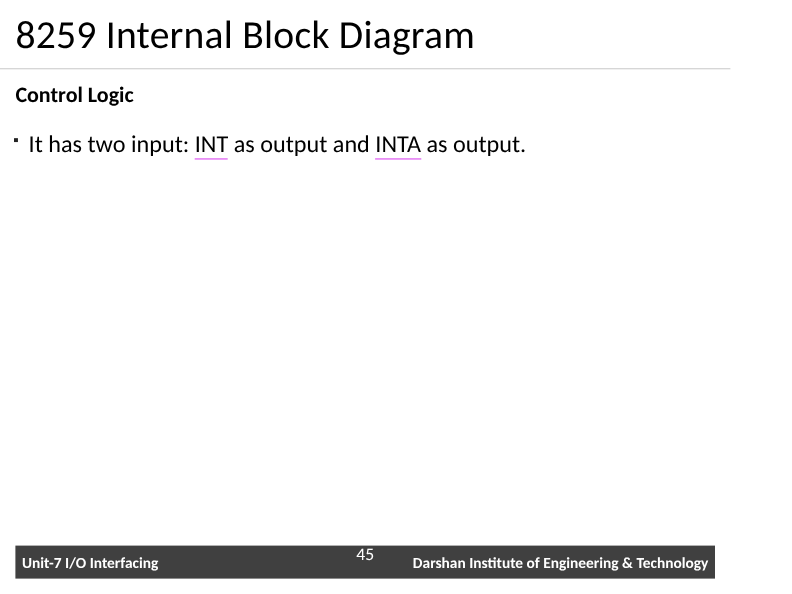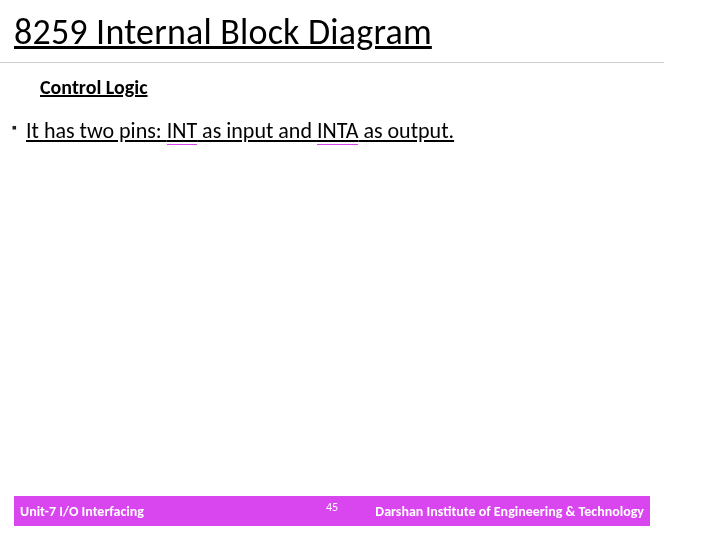--- a/index.html
+++ b/index.html
@@ -1,40 +1,40 @@
 <!DOCTYPE html>
 <html><head>
 <meta charset="utf-8">
 <style>
   * { margin: 0; padding: 0; box-sizing: border-box; }
   html, body { width: 720px; height: 540px; font-family: Calibri, Arial, sans-serif; background: #fff; color: #000; }
-  .slide { position: relative; width: 664px; height: 540px; text-decoration: underline; }
+  .slide { position: relative; width: 664px; height: 540px; }
   .title { font-size: 36px; font-weight: 400; padding: 10px 0 8px 14px; border-bottom: 1px solid #ccc; letter-spacing: 0.2px; }
-  .subtitle { font-size: 20px; font-weight: 700; padding: 12px 0 0 14px; margin-left: 26px; }
+  .subtitle { font-size: 20px; font-weight: 700; padding: 12px 0 0 14px; }
   .bullets { list-style: none; padding: 18px 0 0 26px; }
   .bullets li { font-size: 22px; font-weight: 400; padding: 0 0 20px 0; position: relative; line-height: 1.25; }
   .bullets li::before { content: "▪"; position: absolute; left: -14px; top: 2px; font-size: 14px; color: #222; }
   .uline { border-bottom: 1px solid #d946ef; }
   .barwrap { position: absolute; left: 14px; right: 14px; bottom: 10px; height: 34px; }
-  .bar { background: #d946ef; color: #fff; width: 100%; height: 30px; display: flex; align-items: center; font-size: 14px; font-weight: 600; }
+  .bar { background: #404040; color: #fff; width: 100%; height: 30px; display: flex; align-items: center; font-size: 14px; font-weight: 600; }
   .bar .left { flex: 0 0 auto; padding-left: 6px; }
   .bar .mid { flex: 1 1 auto; text-align: center; font-size: 13px; font-weight: 400; padding-right: 50px; }
   .bar .right { flex: 0 0 auto; padding-right: 6px; }
-  .pgnum { position: absolute; left: 50%; transform: translateX(-50%); bottom: 16px; font-size: 12px; color: #fff; }
+  .pgnum { position: absolute; left: 50%; transform: translateX(-50%); bottom: 16px; font-size: 16px; color: #fff; }
 </style>
 </head>
 <body>
 
 <div class="slide">
   <div class="title">8259 Internal Block Diagram</div>
   <div class="subtitle">Control Logic</div>
 
   <ul class="bullets">
     <li>
-      <span>It has two pins: </span><span class="uline">INT</span><span> as input and </span><span class="uline">INTA</span><span> as output.</span>
+      <span>It has two input: </span><span class="uline">INT</span><span> as output and </span><span class="uline">INTA</span><span> as output.</span>
     </li>
   </ul>
 
   <div class="barwrap">
     <div class="bar">
       <div class="left">Unit-7 I/O Interfacing</div>
       <div class="mid"></div>
       <div class="right">Darshan Institute of Engineering &amp; Technology</div>
     </div>
     <div class="pgnum">45</div>

